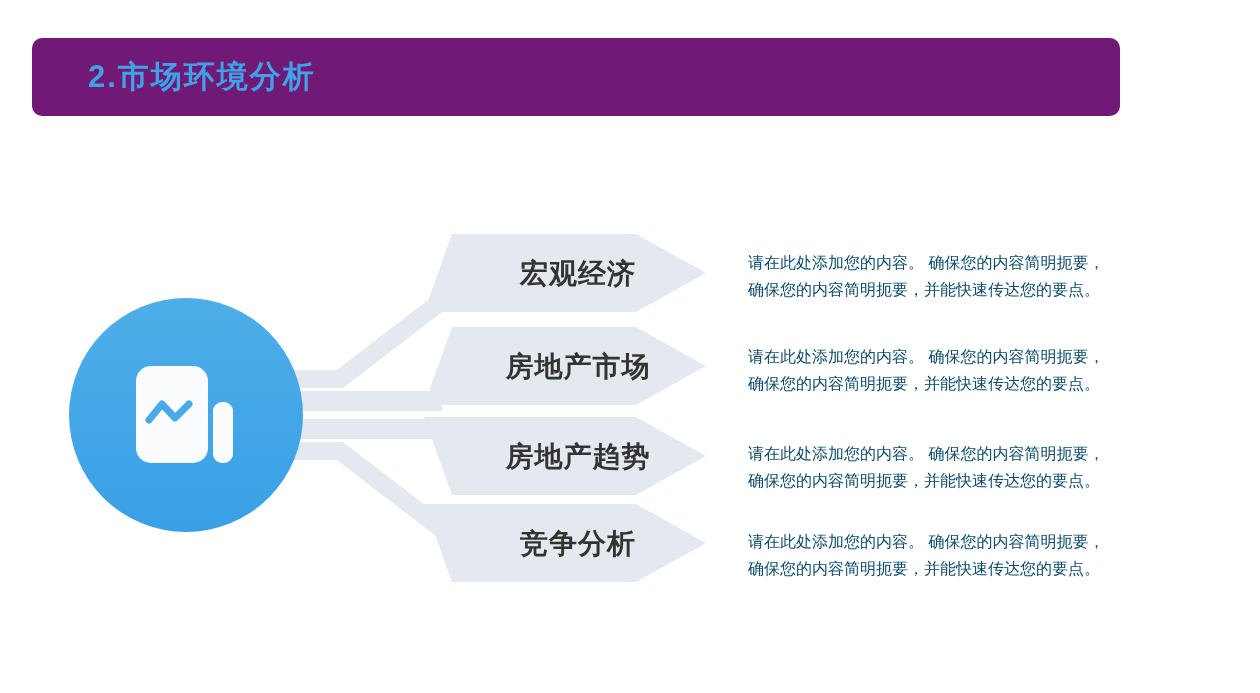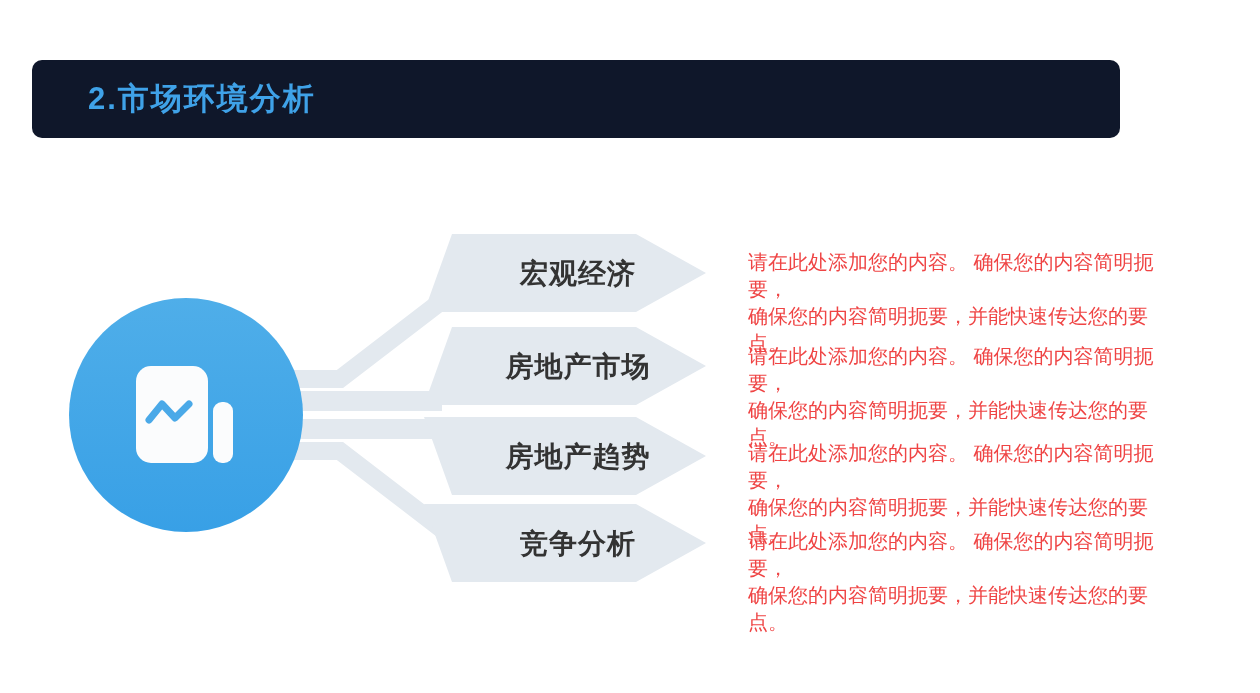--- a/index.html
+++ b/index.html
@@ -4,46 +4,46 @@
 <style>
   html,body{margin:0;padding:0;background:#ffffff;}
   .page{
     position:relative;
     width:1260px;height:693px;
     background:#ffffff;
     overflow:hidden;
     font-family:"Liberation Sans","DejaVu Sans",sans-serif;
   }
   .header-bar{
-    position:absolute;left:32px;top:60px;
+    position:absolute;left:32px;top:38px;
     width:1088px;height:78px;
-    background:#0f172a;
+    background:#701a75;
     border-radius:10px;
     display:flex;align-items:center;
   }
   .header-title{
     margin-left:56px;
     font-size:31px;
     font-weight:bold;
     color:#3FA2E8;
     letter-spacing:2px;
   }
   .diagram-svg{position:absolute;left:0;top:0;}
   .banner-label{
     font-size:28px;
     font-weight:bold;
     letter-spacing:1px;
   }
   .desc-block{
     position:absolute;
     left:748px;
     width:432px;
-    font-size:20px;
+    font-size:16px;
     line-height:27px;
-    color:#ef4444;
+    color:#0c4a6e;
   }
   .desc-line{display:block;}
 </style>
 </head>
 <body>
 
 <div class="page">
 
   <div class="header-bar">
     <div class="header-title">2.市场环境分析</div>

